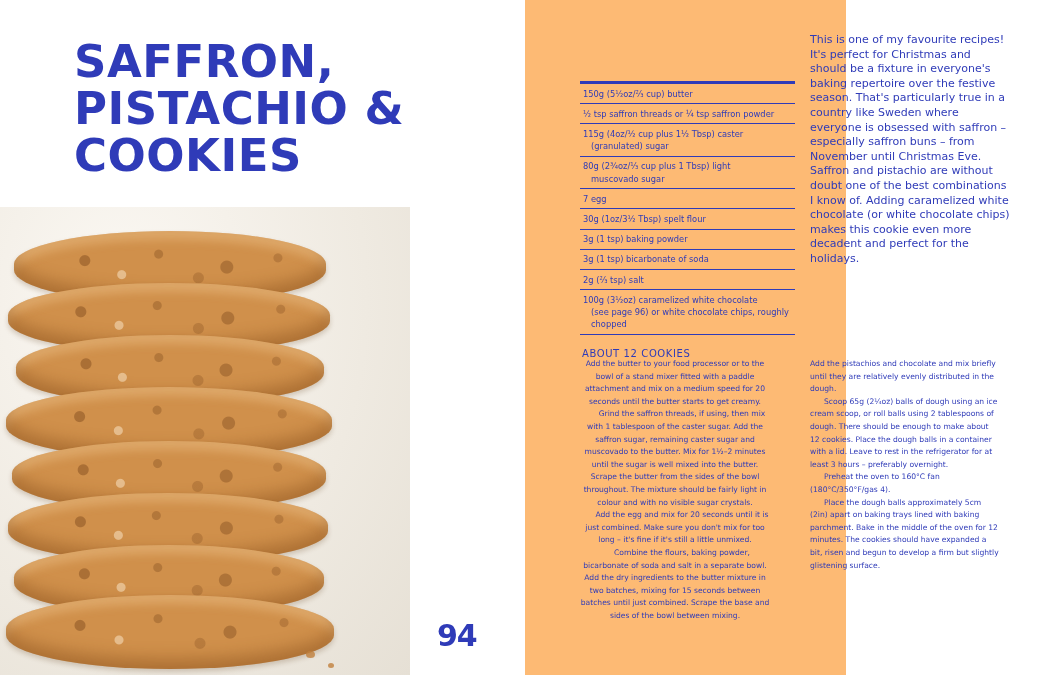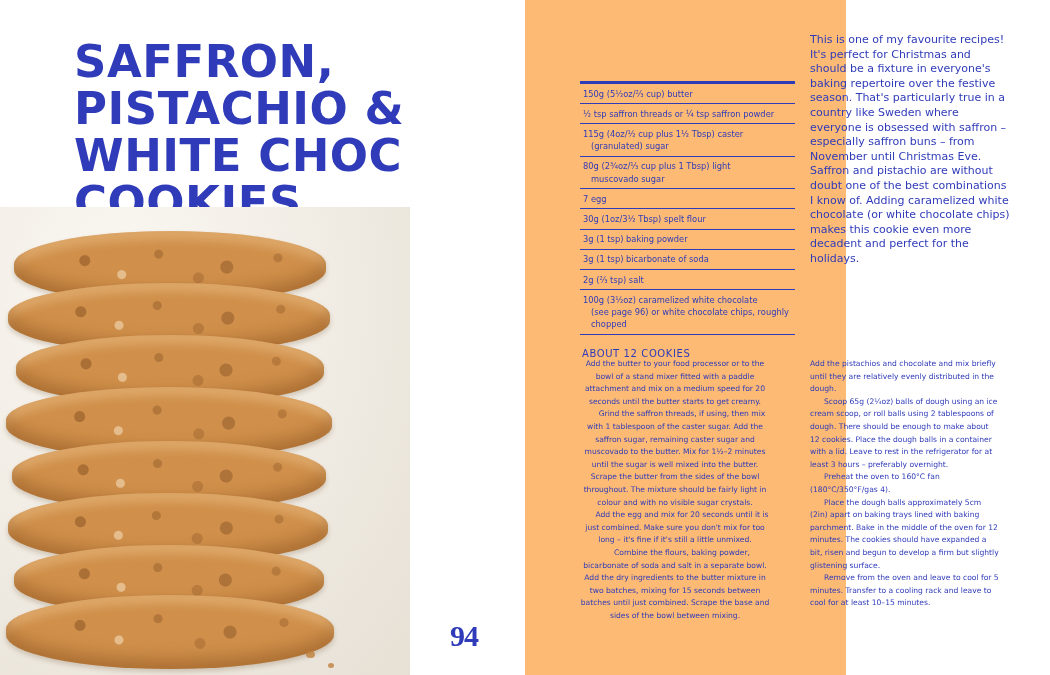--- a/index.html
+++ b/index.html
@@ -168,32 +168,31 @@
 
   .folio {
     position: absolute;
     bottom: 22px;
     font-family: "DejaVu Sans", sans-serif;
     font-weight: bold;
     font-size: 30px;
     color: #2f3bb8;
     letter-spacing: -1px;
   }
-  .folio-left { left: 450px; font-family: Liberation Serif, serif; }
+  .folio-left { left: 437px; }
 </style>
 </head>
 <body>
 
 <div class="spread">
 
   <div class="page-left">
     <div class="title-block">
       <div class="title-line">SAFFRON,</div>
       <div class="title-line">PISTACHIO &amp;</div>
-      <div class="title-line">WHITE CHOC</div>
       <div class="title-line">COOKIES</div>
     </div>
 
     <div class="photo">
       <div class="photo-bg"></div>
       <div class="cookie-stack">
         <div class="cookie" style="top:0px;   left:8px;  width:312px; height:72px;"></div>
         <div class="cookie" style="top:52px;  left:2px;  width:322px; height:70px;"></div>
         <div class="cookie" style="top:104px; left:10px; width:308px; height:70px;"></div>
         <div class="cookie" style="top:156px; left:0px;  width:326px; height:72px;"></div>
@@ -258,18 +257,17 @@
       <p>Grind the saffron threads, if using, then mix with 1 tablespoon of the caster sugar. Add the saffron sugar, remaining caster sugar and muscovado to the butter. Mix for 1½–2 minutes until the sugar is well mixed into the butter. Scrape the butter from the sides of the bowl throughout. The mixture should be fairly light in colour and with no visible sugar crystals.</p>
       <p>Add the egg and mix for 20 seconds until it is just combined. Make sure you don't mix for too long – it's fine if it's still a little unmixed.</p>
       <p>Combine the flours, baking powder, bicarbonate of soda and salt in a separate bowl. Add the dry ingredients to the butter mixture in two batches, mixing for 15 seconds between batches until just combined. Scrape the base and sides of the bowl between mixing.</p>
     </div>
 
     <div class="method method-b">
       <p class="first">Add the pistachios and chocolate and mix briefly until they are relatively evenly distributed in the dough.</p>
       <p>Scoop 65g (2¼oz) balls of dough using an ice cream scoop, or roll balls using 2 tablespoons of dough. There should be enough to make about 12 cookies. Place the dough balls in a container with a lid. Leave to rest in the refrigerator for at least 3 hours – preferably overnight.</p>
       <p>Preheat the oven to 160°C fan (180°C/350°F/gas 4).</p>
       <p>Place the dough balls approximately 5cm (2in) apart on baking trays lined with baking parchment. Bake in the middle of the oven for 12 minutes. The cookies should have expanded a bit, risen and begun to develop a firm but slightly glistening surface.</p>
-      <p>Remove from the oven and leave to cool for 5 minutes. Transfer to a cooling rack and leave to cool for at least 10–15 minutes.</p>
     </div>
 
   </div>
 
 </div>
 
 </body></html>

